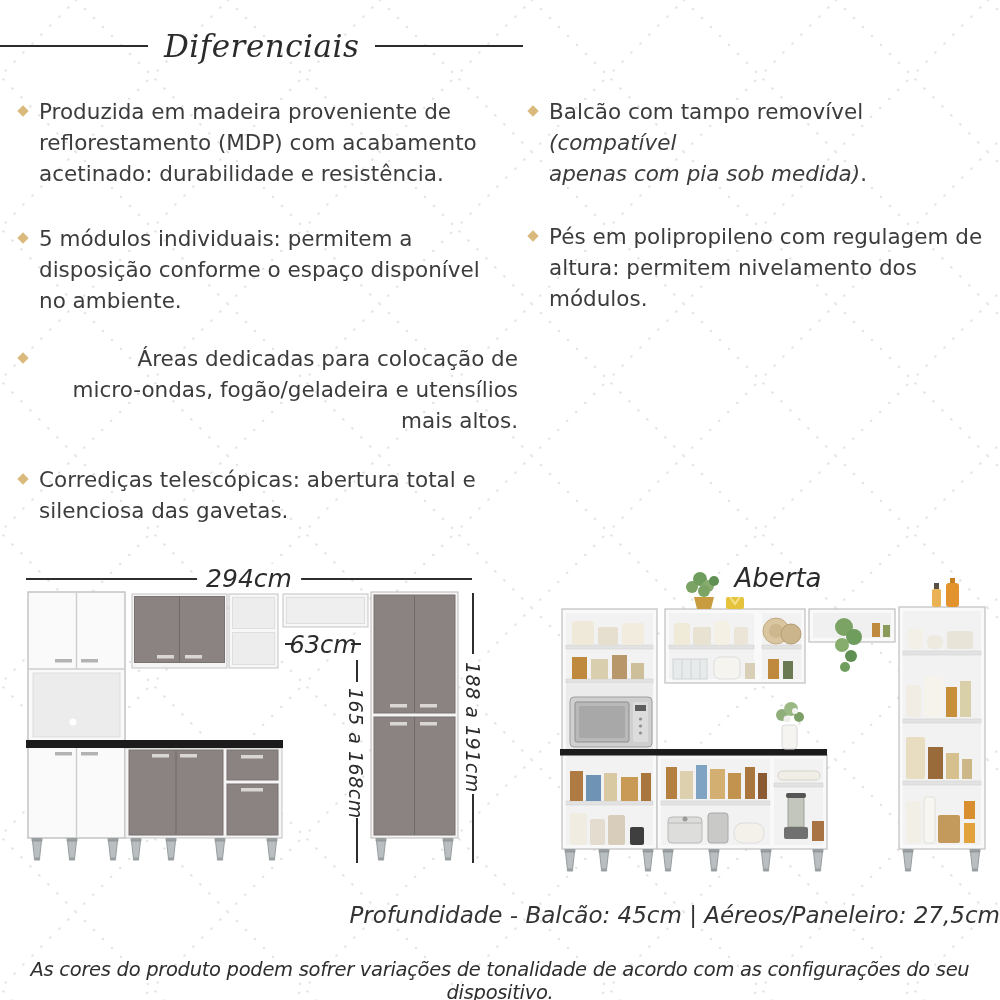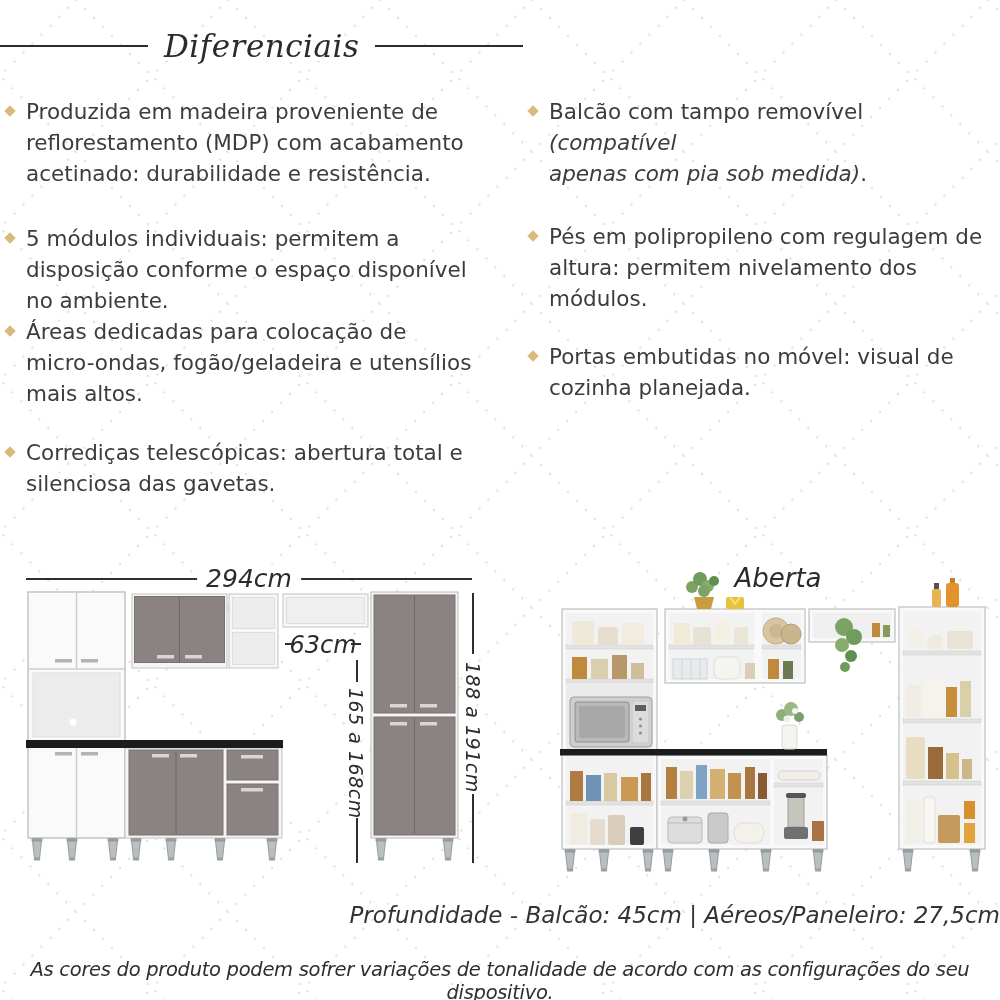--- a/index.html
+++ b/index.html
@@ -10,25 +10,25 @@
 
   
   .title-row{position:absolute;left:0;top:28px;width:1000px;display:flex;align-items:center;
              justify-content:flex-start;gap:16px;}
   .title-rule{width:148px;height:2px;background:#2c2c2c;}
   .page-title{font-family:"DejaVu Serif", serif;font-style:italic;font-weight:400;
               font-size:31px;color:#2b2b2b;margin:0;letter-spacing:.5px;}
 
   
   .features-col{position:absolute;top:96px;list-style:none;margin:0;padding:0;}
-  .features-left{left:5px;width:500px;}
+  .features-left{left:18px;width:500px;}
   .features-right{left:528px;width:462px;}
   .feature{position:relative;padding-left:21px;}
   .feature + .feature{display:block;}
-  .fl-1{margin-top:34px;} .fl-2{} .fl-3{margin-top:28px;}
+  .fl-1{margin-top:34px;} .fl-2{margin-top:27px;text-align:right;} .fl-3{margin-top:28px;}
   .fr-1{margin-top:32px;} .fr-2{margin-top:27px;}
   .bullet-diamond{position:absolute;left:1px;top:11px;width:8px;height:8px;background:#d9b97c;
                   transform:rotate(45deg);}
   .ftext{margin:0;font-size:21.5px;line-height:31px;white-space:pre-line;color:#3c3c3c;}
   .ftext em{font-style:italic;}
 
   
   .closed-diagram{position:absolute;left:20px;top:556px;width:480px;height:335px;margin:0;}
   .open-diagram{position:absolute;left:530px;top:549px;width:465px;height:340px;margin:12px;}
   .closed-diagram svg,.open-diagram svg{position:absolute;left:0;top:0;}
@@ -97,25 +97,20 @@
     <li class="feature fr-0">
       <span class="bullet-diamond"></span>
       <p class="ftext"><span>Balcão com tampo removível </span><em>(compatível
 apenas com pia sob medida)</em><span>.</span></p>
     </li>
     <li class="feature fr-1">
       <span class="bullet-diamond"></span>
       <p class="ftext">Pés em polipropileno com regulagem de
 altura: permitem nivelamento dos
 módulos.</p>
-    </li>
-    <li class="feature fr-2">
-      <span class="bullet-diamond"></span>
-      <p class="ftext">Portas embutidas no móvel: visual de
-cozinha planejada.</p>
     </li>
   </ul>
 
   <figure class="closed-diagram layer">
     <svg width="480" height="335" viewBox="0 0 480 335">
       <defs>
         <g id="footL">
           <rect x="-5.5" y="-3" width="11" height="3.6" rx="1" fill="#9aa0a2"></rect>
           <path d="M-4.5 0 L4.5 0 L2.6 17 L-2.6 17 Z" fill="#b9bfc1" stroke="#8f9597" stroke-width="0.9"></path>
           <rect x="-3.2" y="17" width="6.4" height="2.6" rx="1" fill="#9aa0a2"></rect>

